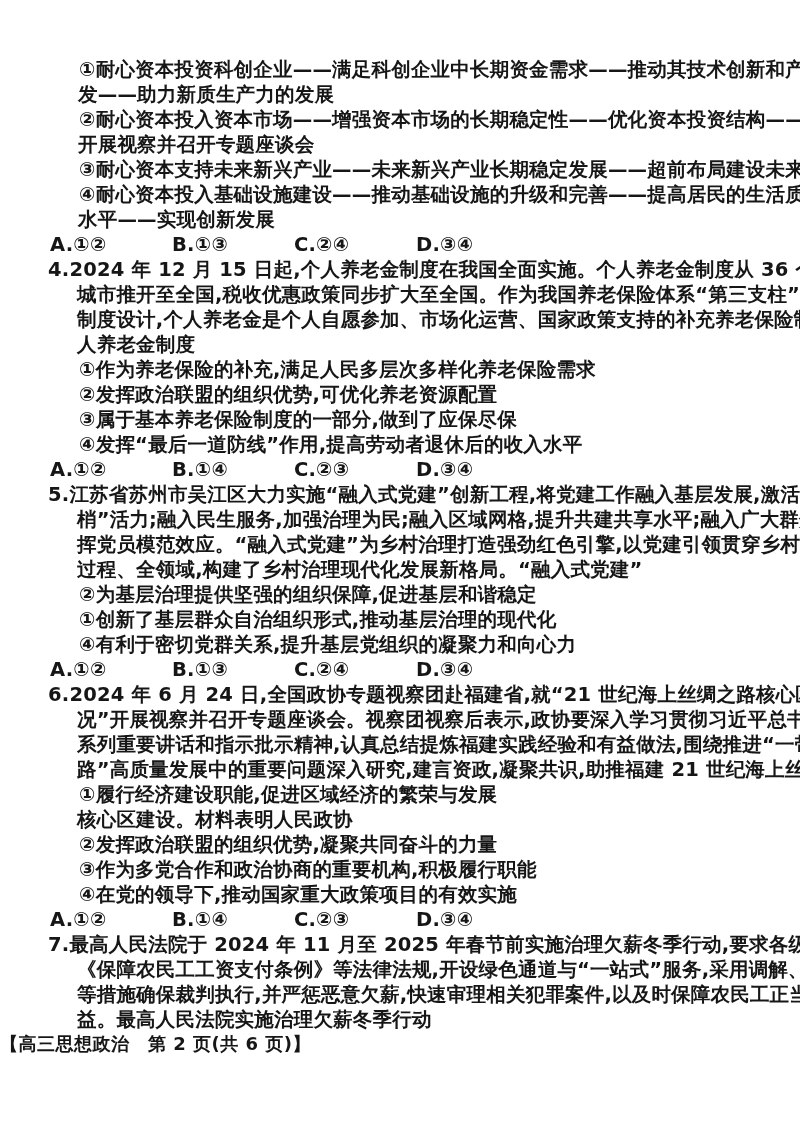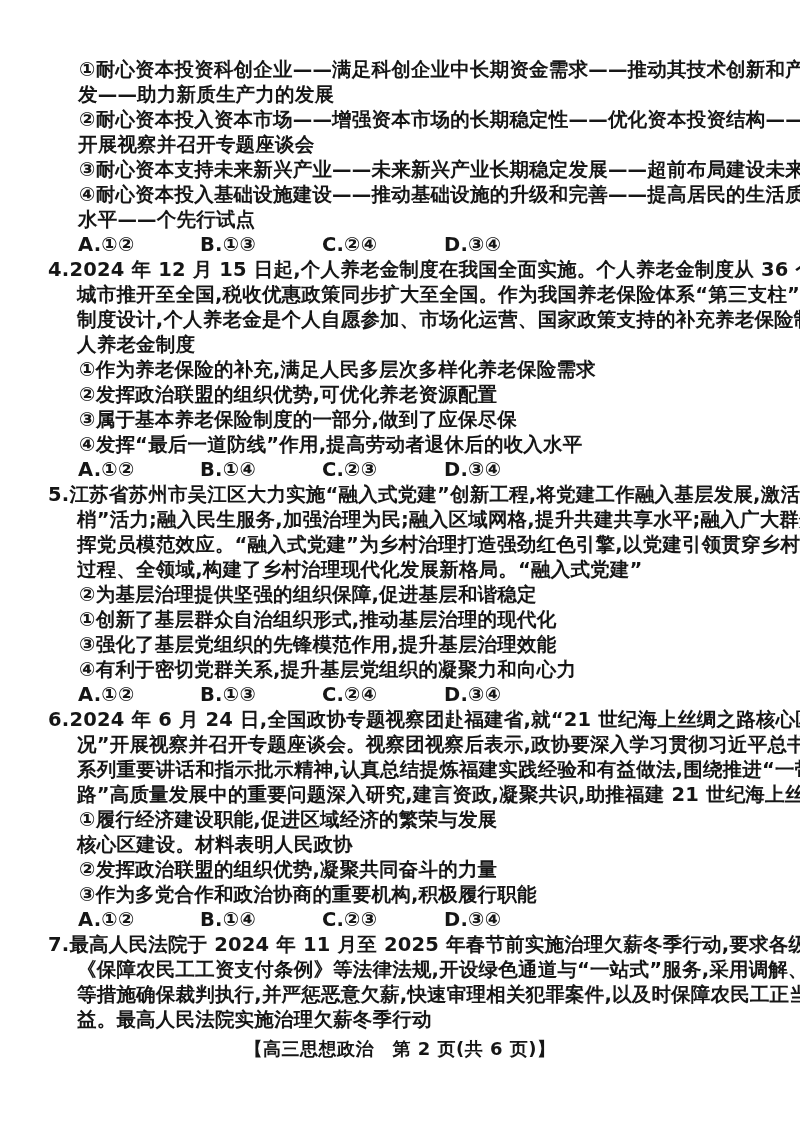--- a/index.html
+++ b/index.html
@@ -23,72 +23,70 @@
     font-weight: 700;
     line-height: 25px;
     white-space: nowrap;
     letter-spacing: 0.2px;
   }
   
   .q        { padding-left: 48px; }   
   .cont     { padding-left: 77px; }   
   .stmt     { padding-left: 79px; }   
   .stmtcont { padding-left: 78px; }   
-  .choices  { padding-left: 78px; }   
+  .choices  { padding-left: 50px; }   
   .choices .choice {
     display: inline-block;
     min-width: 122px;
   }
   .footer {
-    margin-top: 5px;
-    text-align: center;
     font-size: 18px;
     font-weight: 700;
     letter-spacing: 0.5px;
   }
 </style>
 </head>
 <body>
 
 <div class="page">
   <div>
       <div class="line stmt">①耐心资本投资科创企业——满足科创企业中长期资金需求——推动其技术创新和产品研</div>
       <div class="line stmtcont">发——助力新质生产力的发展</div>
       <div class="line stmt">②耐心资本投入资本市场——增强资本市场的长期稳定性——优化资本投资结构——营造</div>
       <div class="line stmtcont">开展视察并召开专题座谈会</div>
       <div class="line stmt">③耐心资本支持未来新兴产业——未来新兴产业长期稳定发展——超前布局建设未来产</div>
       <div class="line stmt">④耐心资本投入基础设施建设——推动基础设施的升级和完善——提高居民的生活质量和</div>
-      <div class="line stmtcont">水平——个先行试点</div>
+      <div class="line stmtcont">水平——实现创新发展</div>
       <div class="line choices"><span class="choice">A.①②</span><span class="choice">B.①③</span><span class="choice">C.②④</span><span class="choice">D.③④</span></div>
       <div class="line q">4.2024 年 12 月 15 日起,个人养老金制度在我国全面实施。个人养老金制度从 36 个先行试点</div>
       <div class="line cont">城市推开至全国,税收优惠政策同步扩大至全国。作为我国养老保险体系“第三支柱”的重要</div>
       <div class="line cont">制度设计,个人养老金是个人自愿参加、市场化运营、国家政策支持的补充养老保险制度。个</div>
       <div class="line cont">人养老金制度</div>
       <div class="line stmt">①作为养老保险的补充,满足人民多层次多样化养老保险需求</div>
       <div class="line stmt">②发挥政治联盟的组织优势,可优化养老资源配置</div>
       <div class="line stmt">③属于基本养老保险制度的一部分,做到了应保尽保</div>
       <div class="line stmt">④发挥“最后一道防线”作用,提高劳动者退休后的收入水平</div>
       <div class="line choices"><span class="choice">A.①②</span><span class="choice">B.①④</span><span class="choice">C.②③</span><span class="choice">D.③④</span></div>
       <div class="line q">5.江苏省苏州市吴江区大力实施“融入式党建”创新工程,将党建工作融入基层发展,激活“末</div>
       <div class="line cont">梢”活力;融入民生服务,加强治理为民;融入区域网格,提升共建共享水平;融入广大群众,发</div>
       <div class="line cont">挥党员模范效应。“融入式党建”为乡村治理打造强劲红色引擎,以党建引领贯穿乡村治理全</div>
       <div class="line cont">过程、全领域,构建了乡村治理现代化发展新格局。“融入式党建”</div>
       <div class="line stmt">②为基层治理提供坚强的组织保障,促进基层和谐稳定</div>
       <div class="line stmt">①创新了基层群众自治组织形式,推动基层治理的现代化</div>
-      <div class="line stmt">③强化了基层党组织的先锋模范作用,提升基层治理效能</div>
       <div class="line stmt">④有利于密切党群关系,提升基层党组织的凝聚力和向心力</div>
       <div class="line choices"><span class="choice">A.①②</span><span class="choice">B.①③</span><span class="choice">C.②④</span><span class="choice">D.③④</span></div>
       <div class="line q">6.2024 年 6 月 24 日,全国政协专题视察团赴福建省,就“21 世纪海上丝绸之路核心区建设情</div>
       <div class="line cont">况”开展视察并召开专题座谈会。视察团视察后表示,政协要深入学习贯彻习近平总书记一</div>
       <div class="line cont">系列重要讲话和指示批示精神,认真总结提炼福建实践经验和有益做法,围绕推进“一带一</div>
       <div class="line cont">路”高质量发展中的重要问题深入研究,建言资政,凝聚共识,助推福建 21 世纪海上丝绸之路</div>
       <div class="line stmt">①履行经济建设职能,促进区域经济的繁荣与发展</div>
       <div class="line cont">核心区建设。材料表明人民政协</div>
       <div class="line stmt">②发挥政治联盟的组织优势,凝聚共同奋斗的力量</div>
       <div class="line stmt">③作为多党合作和政治协商的重要机构,积极履行职能</div>
+      <div class="line stmt">④在党的领导下,推动国家重大政策项目的有效实施</div>
       <div class="line choices"><span class="choice">A.①②</span><span class="choice">B.①④</span><span class="choice">C.②③</span><span class="choice">D.③④</span></div>
       <div class="line q">7.最高人民法院于 2024 年 11 月至 2025 年春节前实施治理欠薪冬季行动,要求各级法院执行</div>
       <div class="line cont">《保障农民工工资支付条例》等法律法规,开设绿色通道与“一站式”服务,采用调解、强制执行</div>
       <div class="line cont">等措施确保裁判执行,并严惩恶意欠薪,快速审理相关犯罪案件,以及时保障农民工正当权</div>
       <div class="line cont">益。最高人民法院实施治理欠薪冬季行动</div>
     </div>
   <div class="footer">【高三思想政治　第 2 页(共 6 页)】</div>
 </div>
 
 </body></html>

